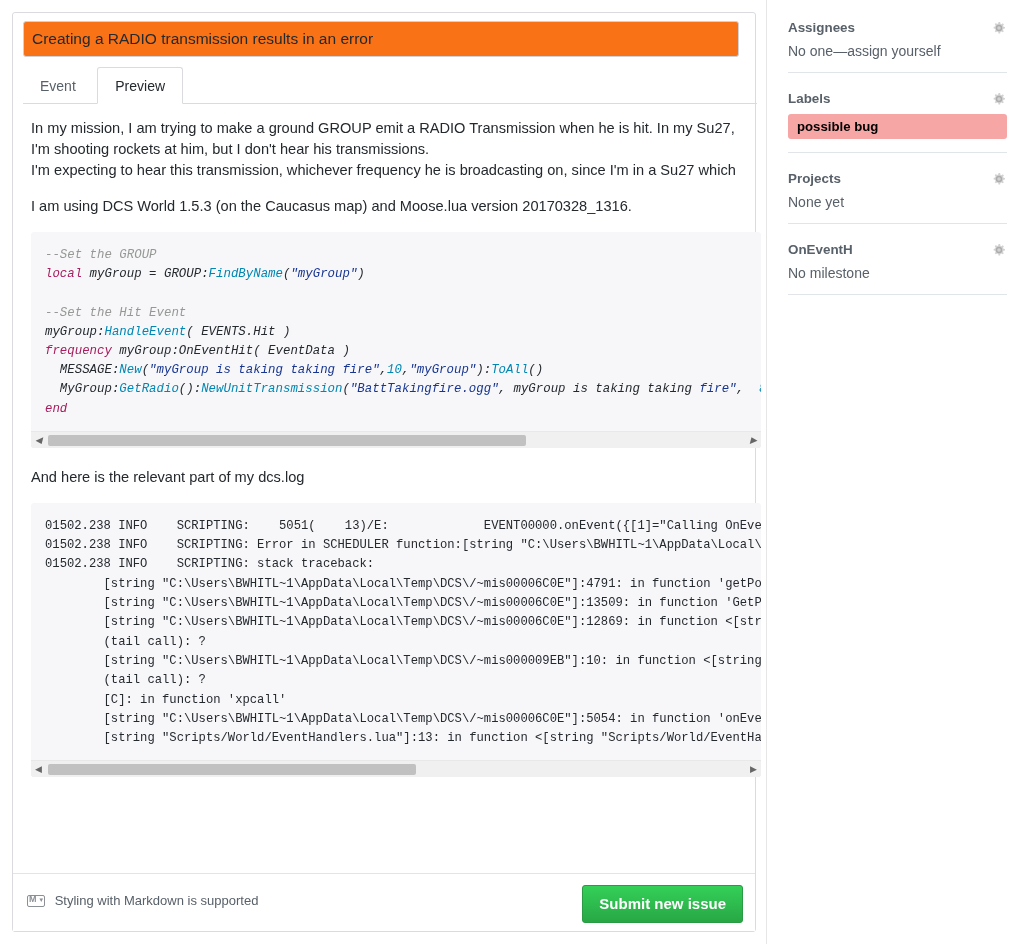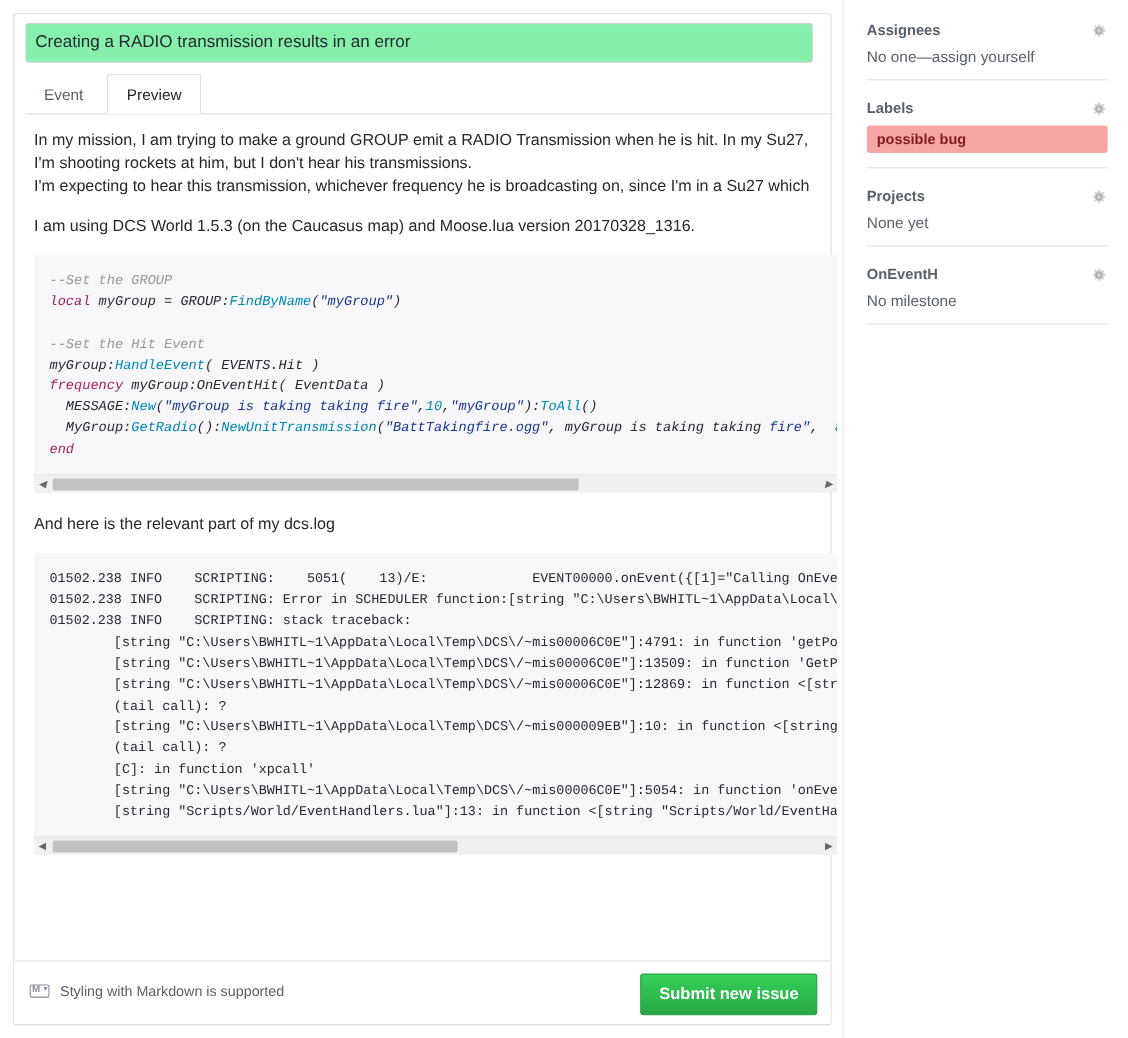--- a/index.html
+++ b/index.html
@@ -37,21 +37,21 @@
   .title-input {
     display: block;
     width: 716px;
     margin: 8px 0 0 10px;
     height: 36px;
     padding: 6px 8px;
     font-size: 15.5px;
     color: #24292e;
     border: 1px solid #cfd3d7;
     border-radius: 3px;
-    background: #86efac;
+    background: #f97316;
     font-family: "Liberation Sans", sans-serif;
   }
   
   .tabs {
     margin: 10px 0 0 10px;
     height: 37px;
     border-bottom: 1px solid #d9dbdf;
     position: relative;
     width: 734px;
   }
@@ -223,21 +223,21 @@
   .gear {
     position: absolute;
     right: 0; top: 18px;
     width: 16px; height: 16px;
     cursor: pointer;
     opacity: .6;
   }
   .label-chip {
     display: block;
     background: #f7a6a6;
-    color: #7f1d1d;
+    color: #000000;
     font-size: 13.2px;
     font-weight: bold;
     padding: 5px 9px;
     border-radius: 3px;
     margin-top: 4px;
   }
 </style>
 </head>
 <body>
 

